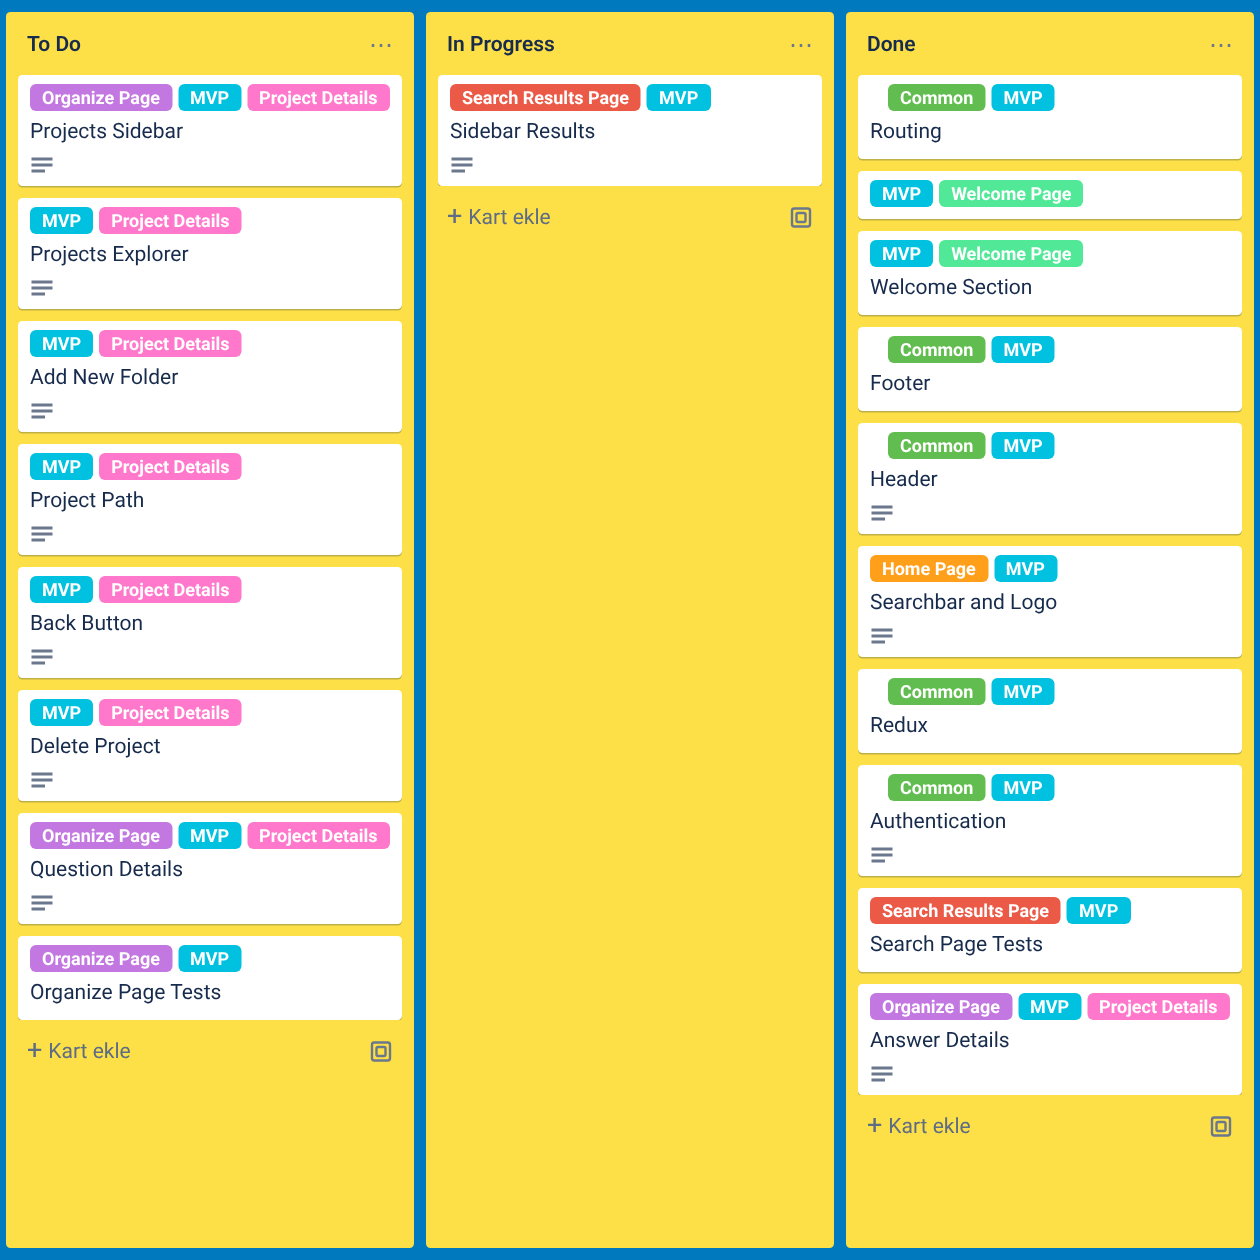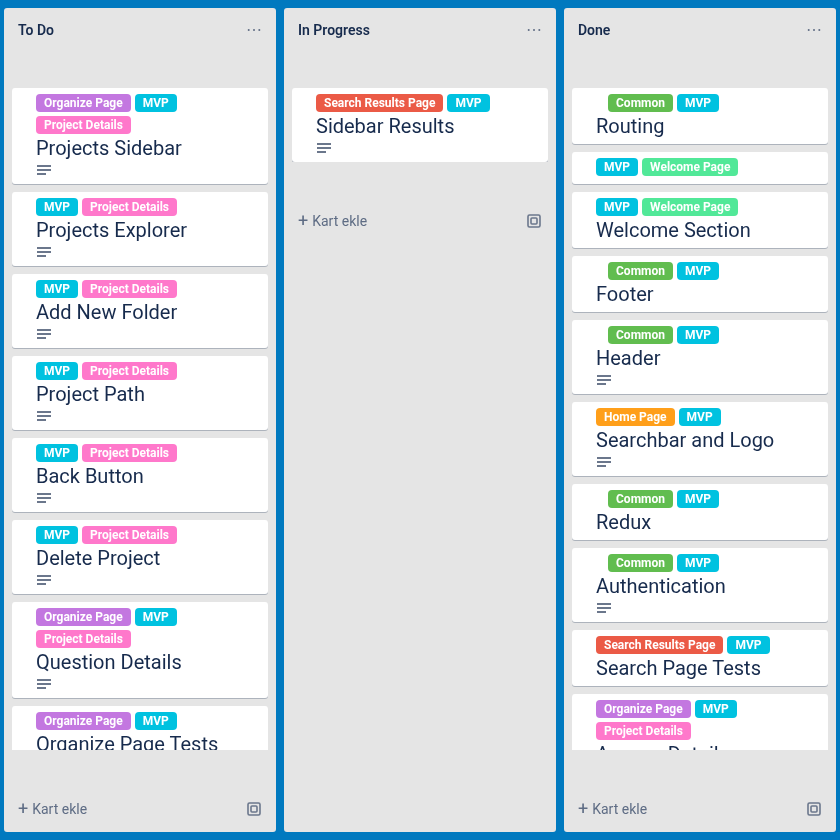--- a/index.html
+++ b/index.html
@@ -9,28 +9,27 @@
     font-size: 14px;
     color: #172b4d;
     width: 840px;
     height: 840px;
     overflow: hidden;
     padding: 8px 4px;
     display: flex;
     gap: 8px;
   }
   .list {
-    background: #e5e5e5;
+    background: #fde047;
     border-radius: 3px;
     width: 272px;
     flex-shrink: 0;
     display: flex;
     flex-direction: column;
     max-height: 824px;
-    gap: 38px;
   }
   .list-header {
     display: flex;
     align-items: center;
     justify-content: space-between;
     padding: 10px 8px 8px 14px;
   }
   .list-title {
     font-weight: 600;
     font-size: 14px;
@@ -52,40 +51,40 @@
   .cards {
     padding: 0 8px;
     display: flex;
     flex-direction: column;
     gap: 8px;
   }
   .card {
     background: #fff;
     border-radius: 3px;
     box-shadow: 0 1px 0 rgba(9,30,66,0.25);
-    padding: 6px 8px 4px 24px;
+    padding: 6px 8px 4px 8px;
     cursor: pointer;
   }
   .labels {
     display: flex;
     flex-wrap: wrap;
     gap: 4px;
     margin-bottom: 4px;
   }
   .label {
     font-size: 12px;
     font-weight: 700;
     color: #fff;
     padding: 1px 8px;
     border-radius: 4px;
     line-height: 16px;
     white-space: nowrap;
   }
   .card-title {
-    font-size: 20px;
+    font-size: 14px;
     line-height: 20px;
     color: #172b4d;
     margin-bottom: 4px;
   }
   .desc-icon {
     color: #6b778c;
     font-size: 12px;
     padding: 2px 0 4px 0;
   }
   .desc-icon svg { width: 16px; height: 12px; display: block; }

